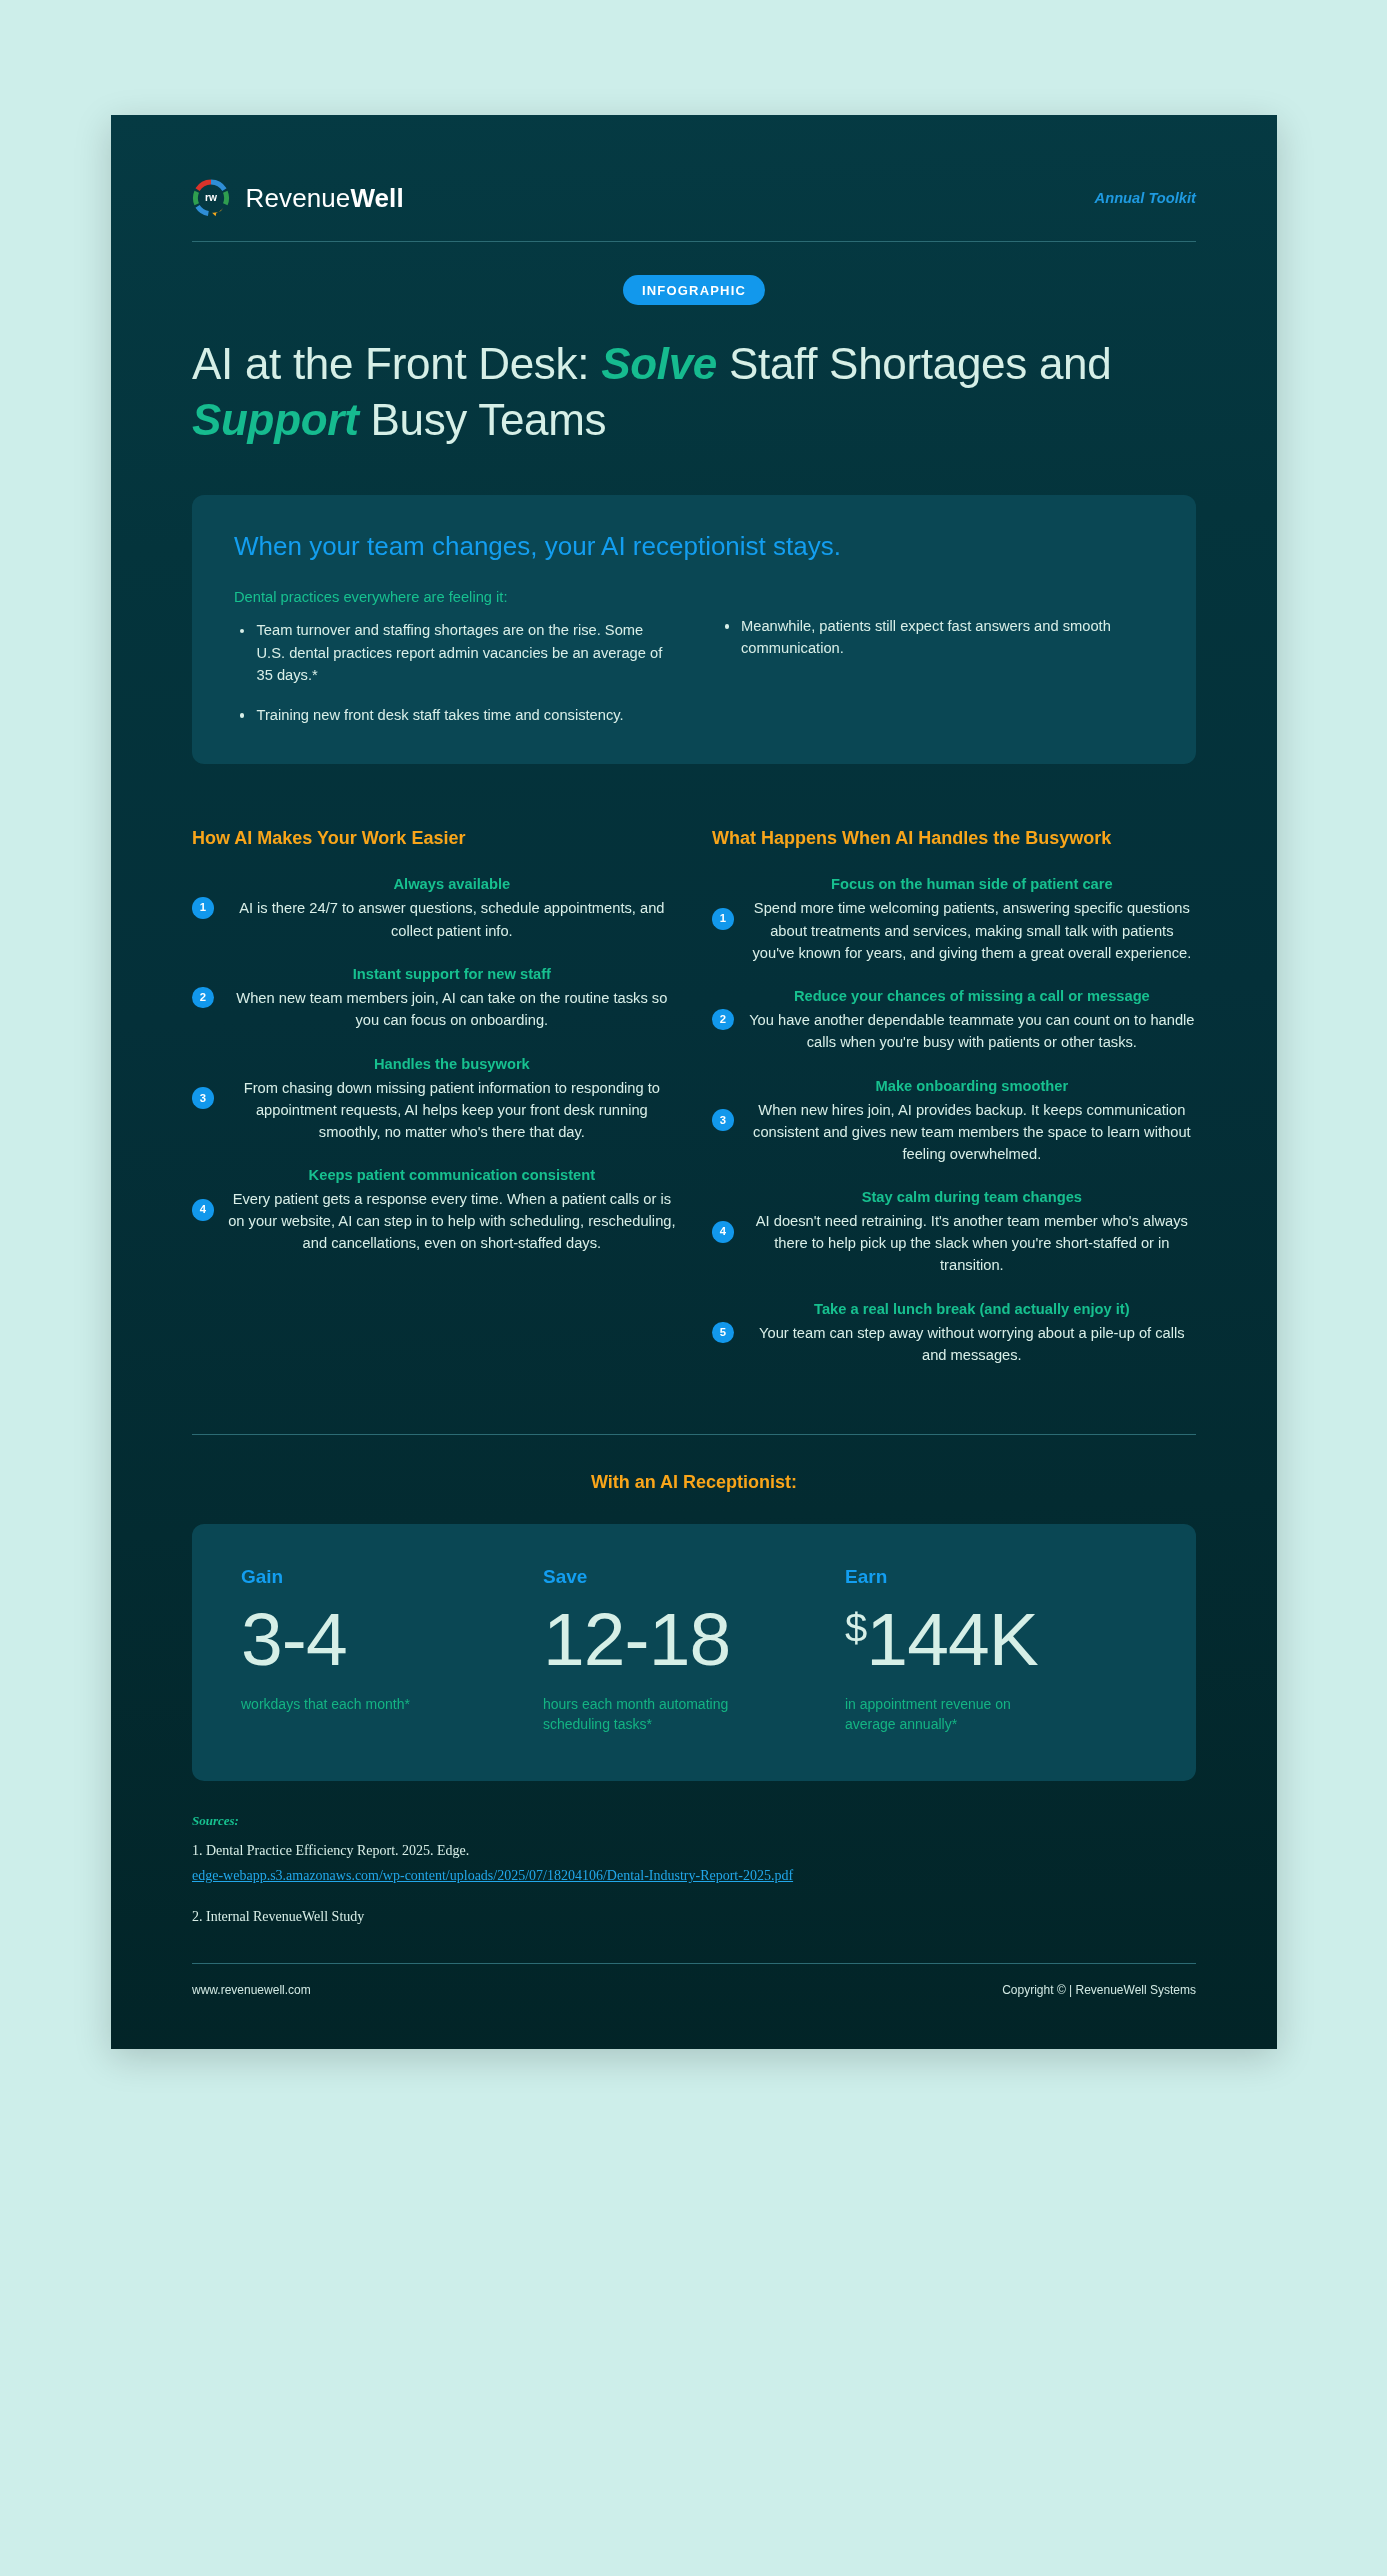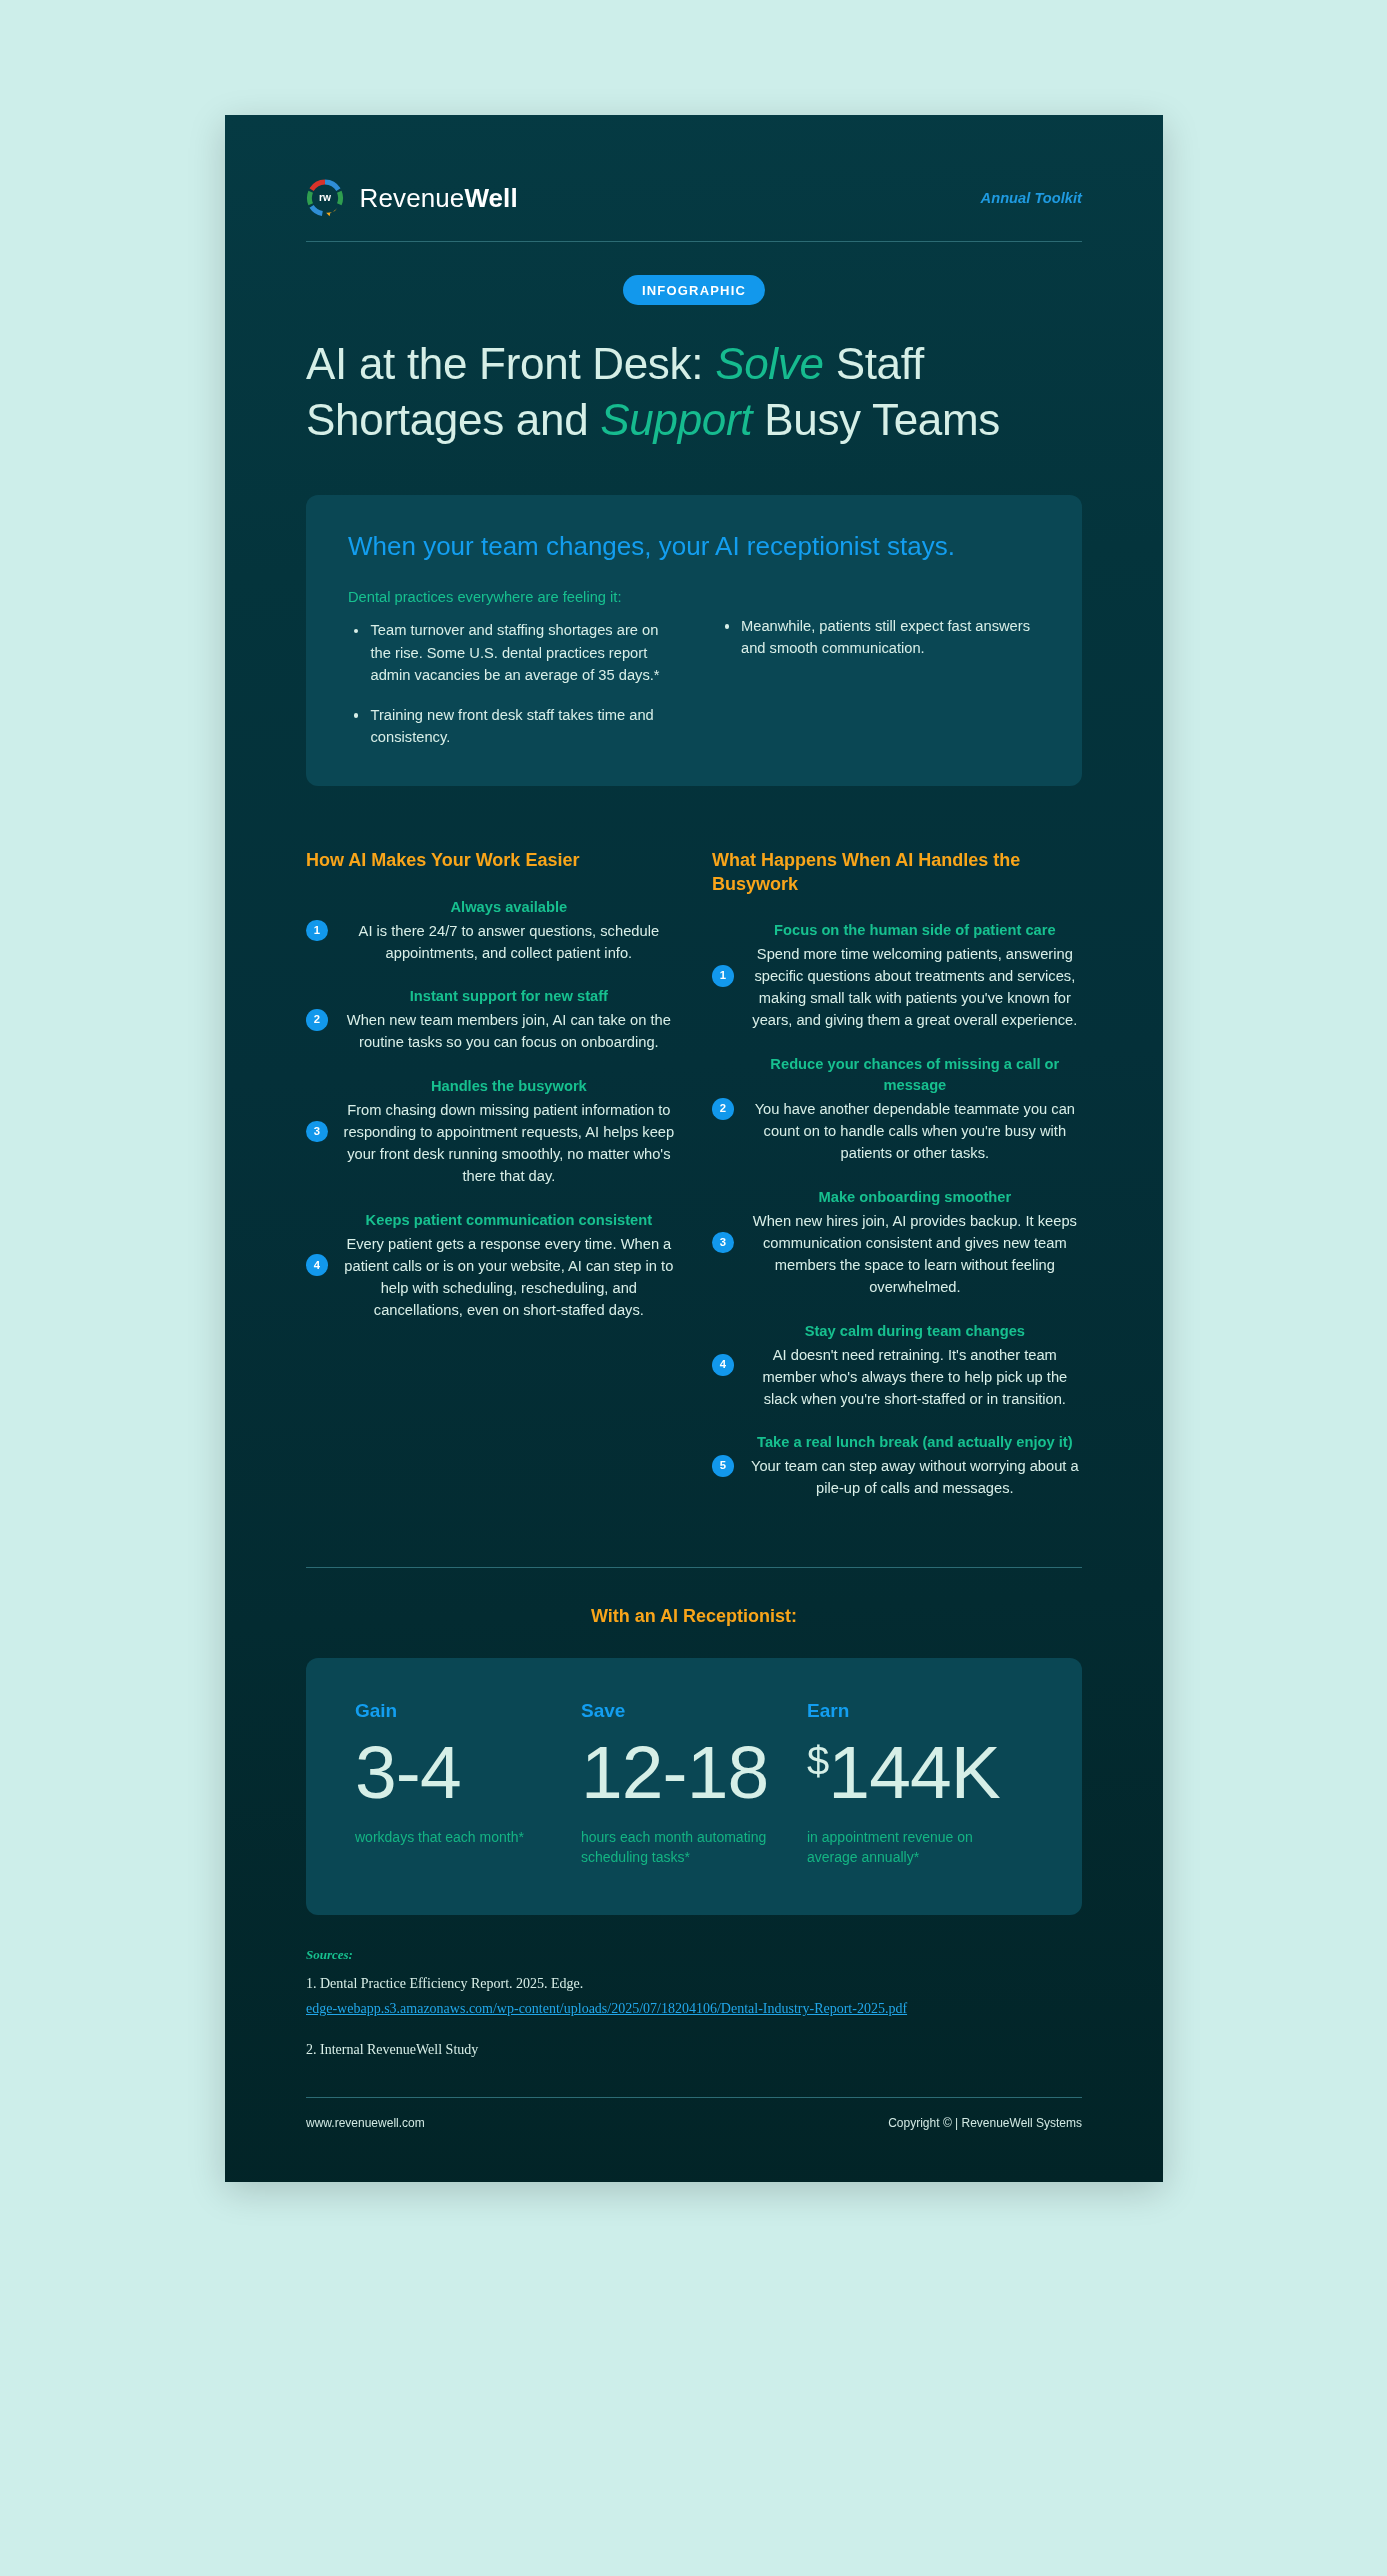--- a/index.html
+++ b/index.html
@@ -12,21 +12,21 @@
   body { padding: 0; }
 
   .page-wrap {
     width: 1388px;
     min-height: 2576px;
     background: #cdeeea;
     padding: 115px 0 0 0;
   }
 
   .poster {
-    width: 938px;
+    width: 1166px;
     margin: 0 auto;
     background: linear-gradient(178deg, #053a43 0%, #04343c 22%, #043039 46%, #032b31 72%, #022427 100%);
     box-shadow: 0 8.7px 35px rgba(0,0,0,0.18);
     padding: 0 0 52px 0;
     position: relative;
   }
 
   .inner { padding: 0 81px; }
 
   
@@ -77,21 +77,21 @@
     font-size: 44px;
     line-height: 1.28;
     font-weight: 400;
     color: #d6efe7;
     letter-spacing: -0.3px;
     max-width: 1023px;
   }
   h1.title em {
     font-style: italic;
     color: #16bb8f;
-    font-weight: 400;
+    font-weight: 700;
   }
 
   
   .callout {
     margin-top: 47px;
     background: #0a4754;
     border-radius: 12px;
     padding: 35px 42px 38px 42px;
   }
   .callout h2 {

